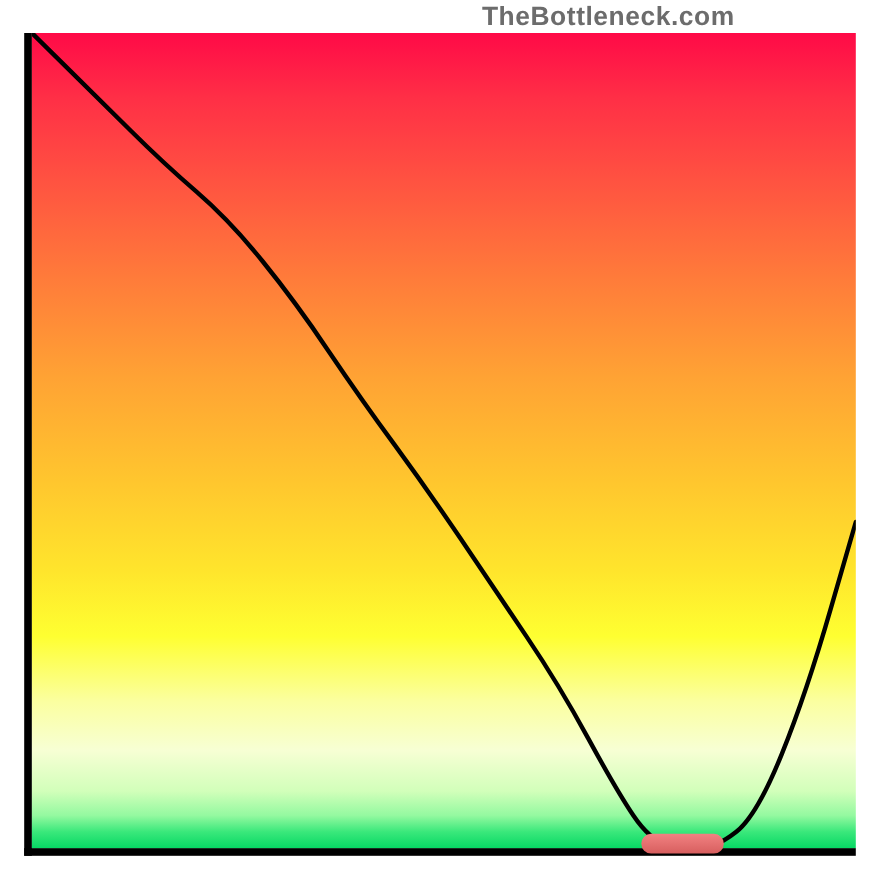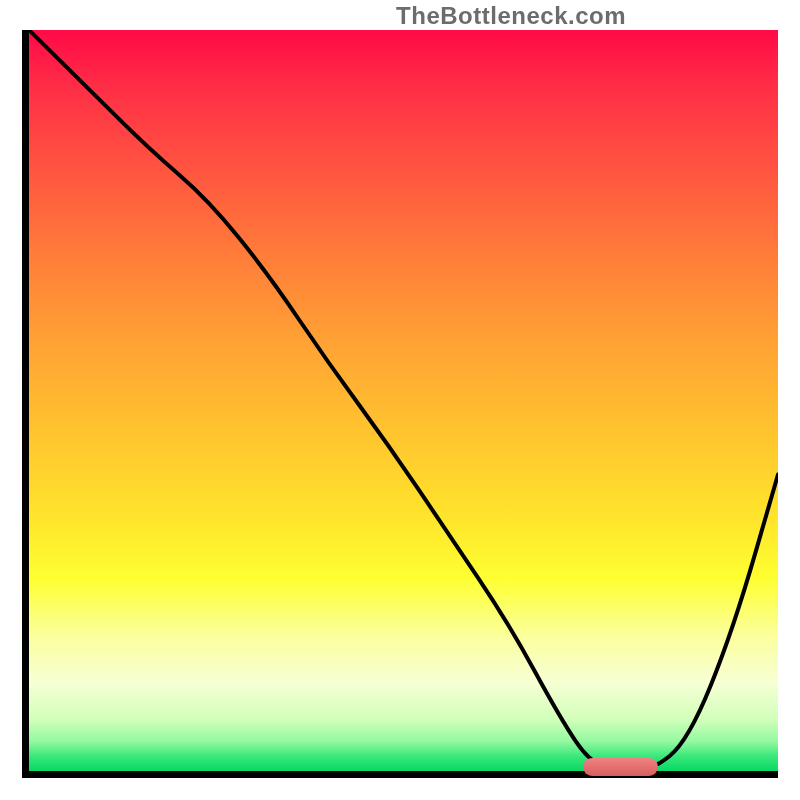--- a/index.html
+++ b/index.html
@@ -8,20 +8,21 @@
     width: 800px;
     height: 800px;
     background: #ffffff;
     font-family: Arial, Helvetica, sans-serif;
     overflow: hidden;
   }
   .container {
     position: relative;
     width: 636px;
     height: 800px;
+    padding-left: 42px;
   }
   .watermark {
     position: absolute;
     top: 2px;
     right: 10px;
     font-size: 24px;
     font-weight: 600;
     color: #6c6c6c;
     letter-spacing: 0.5px;
     z-index: 10;

